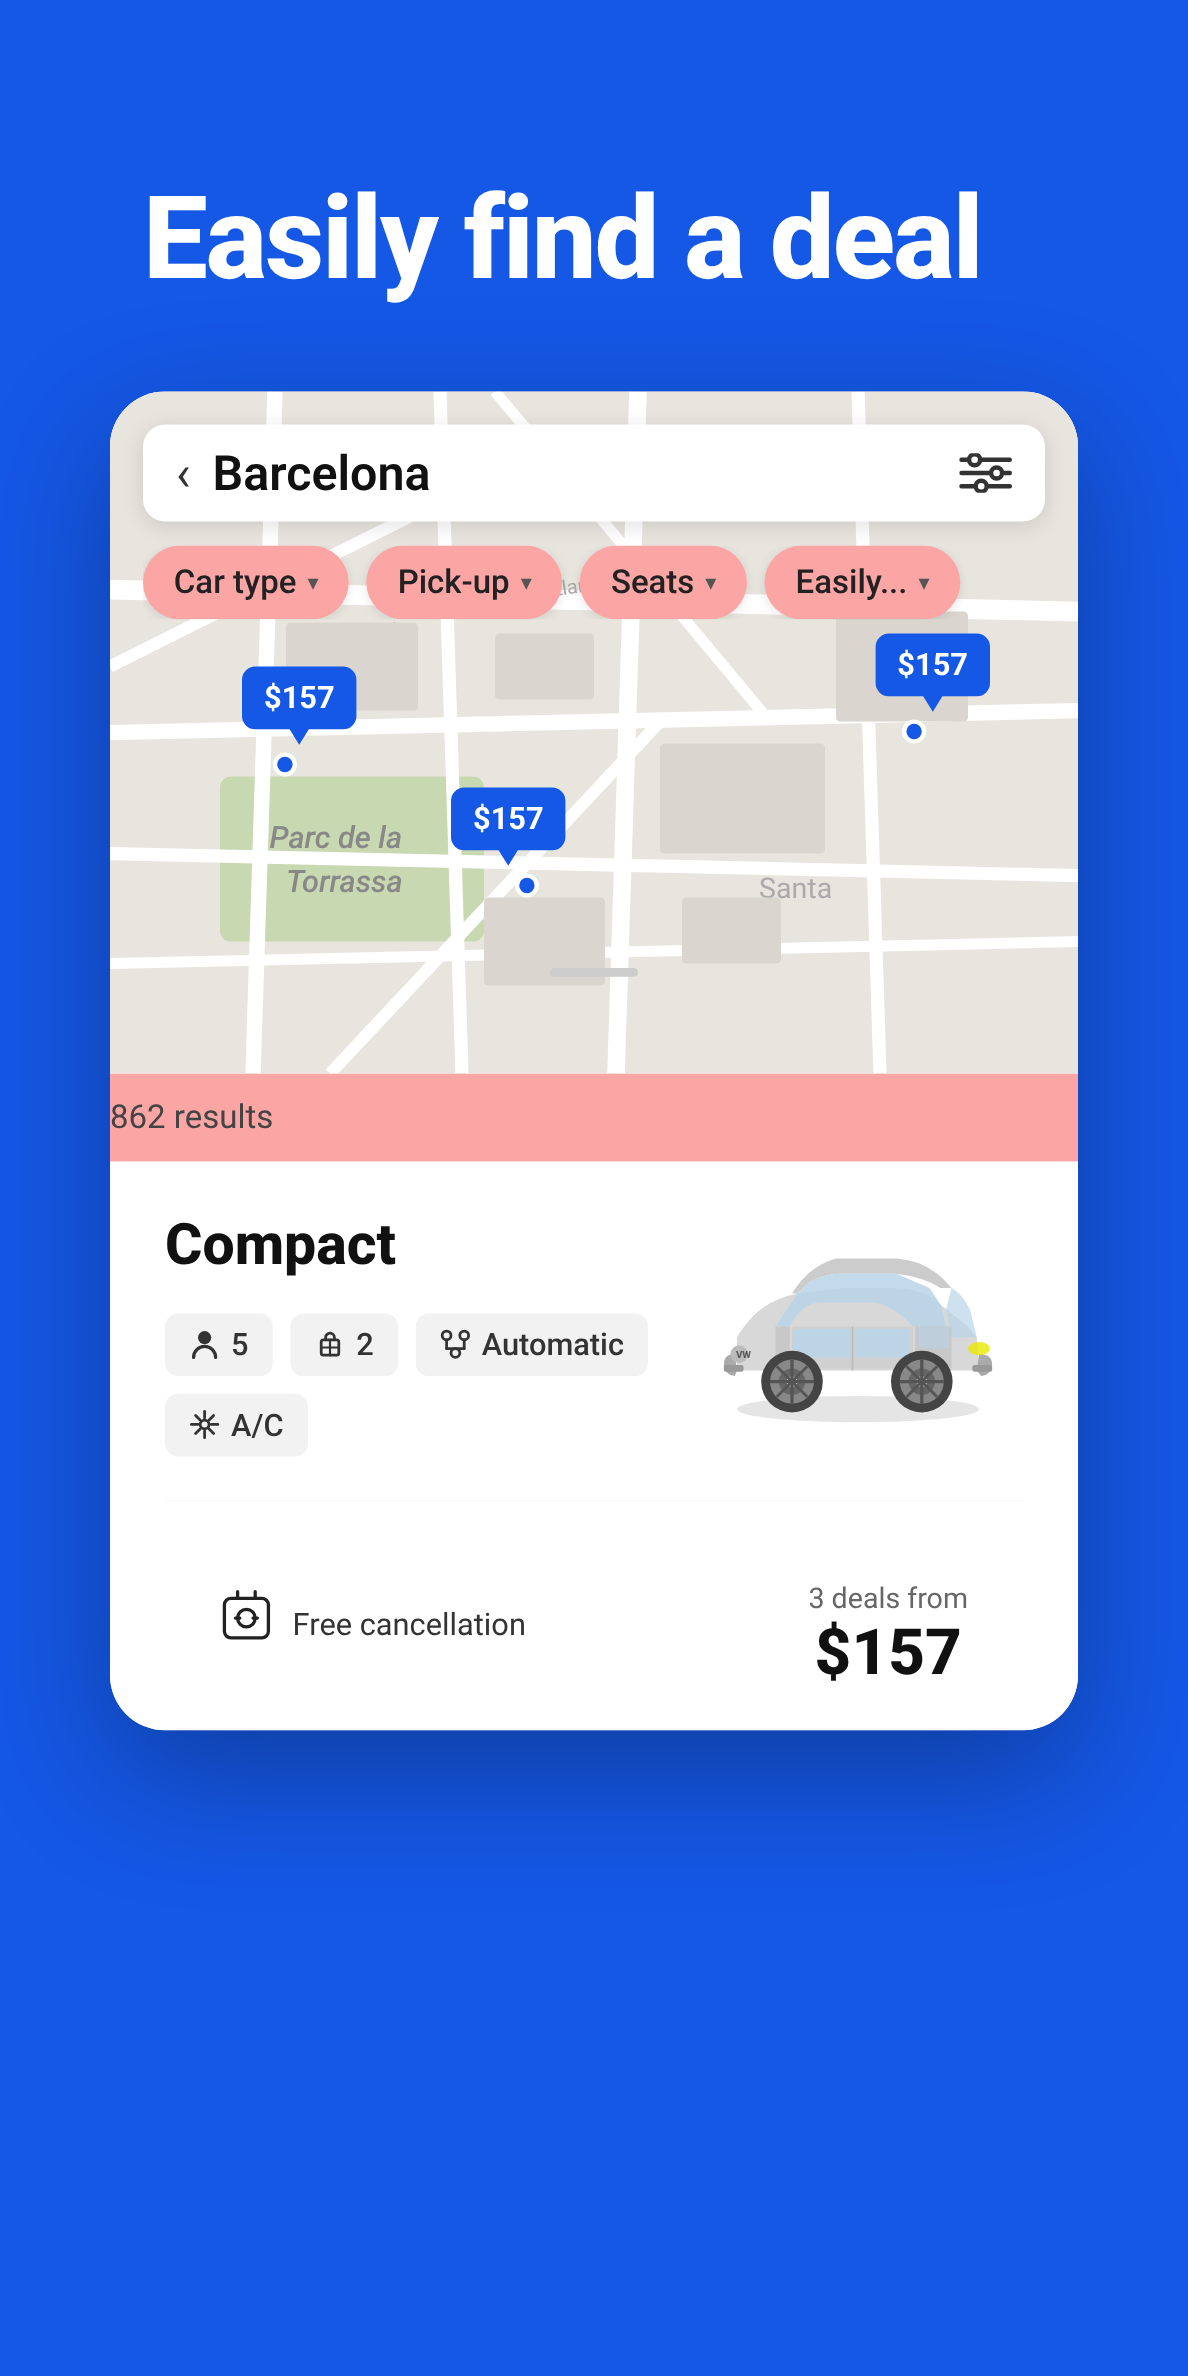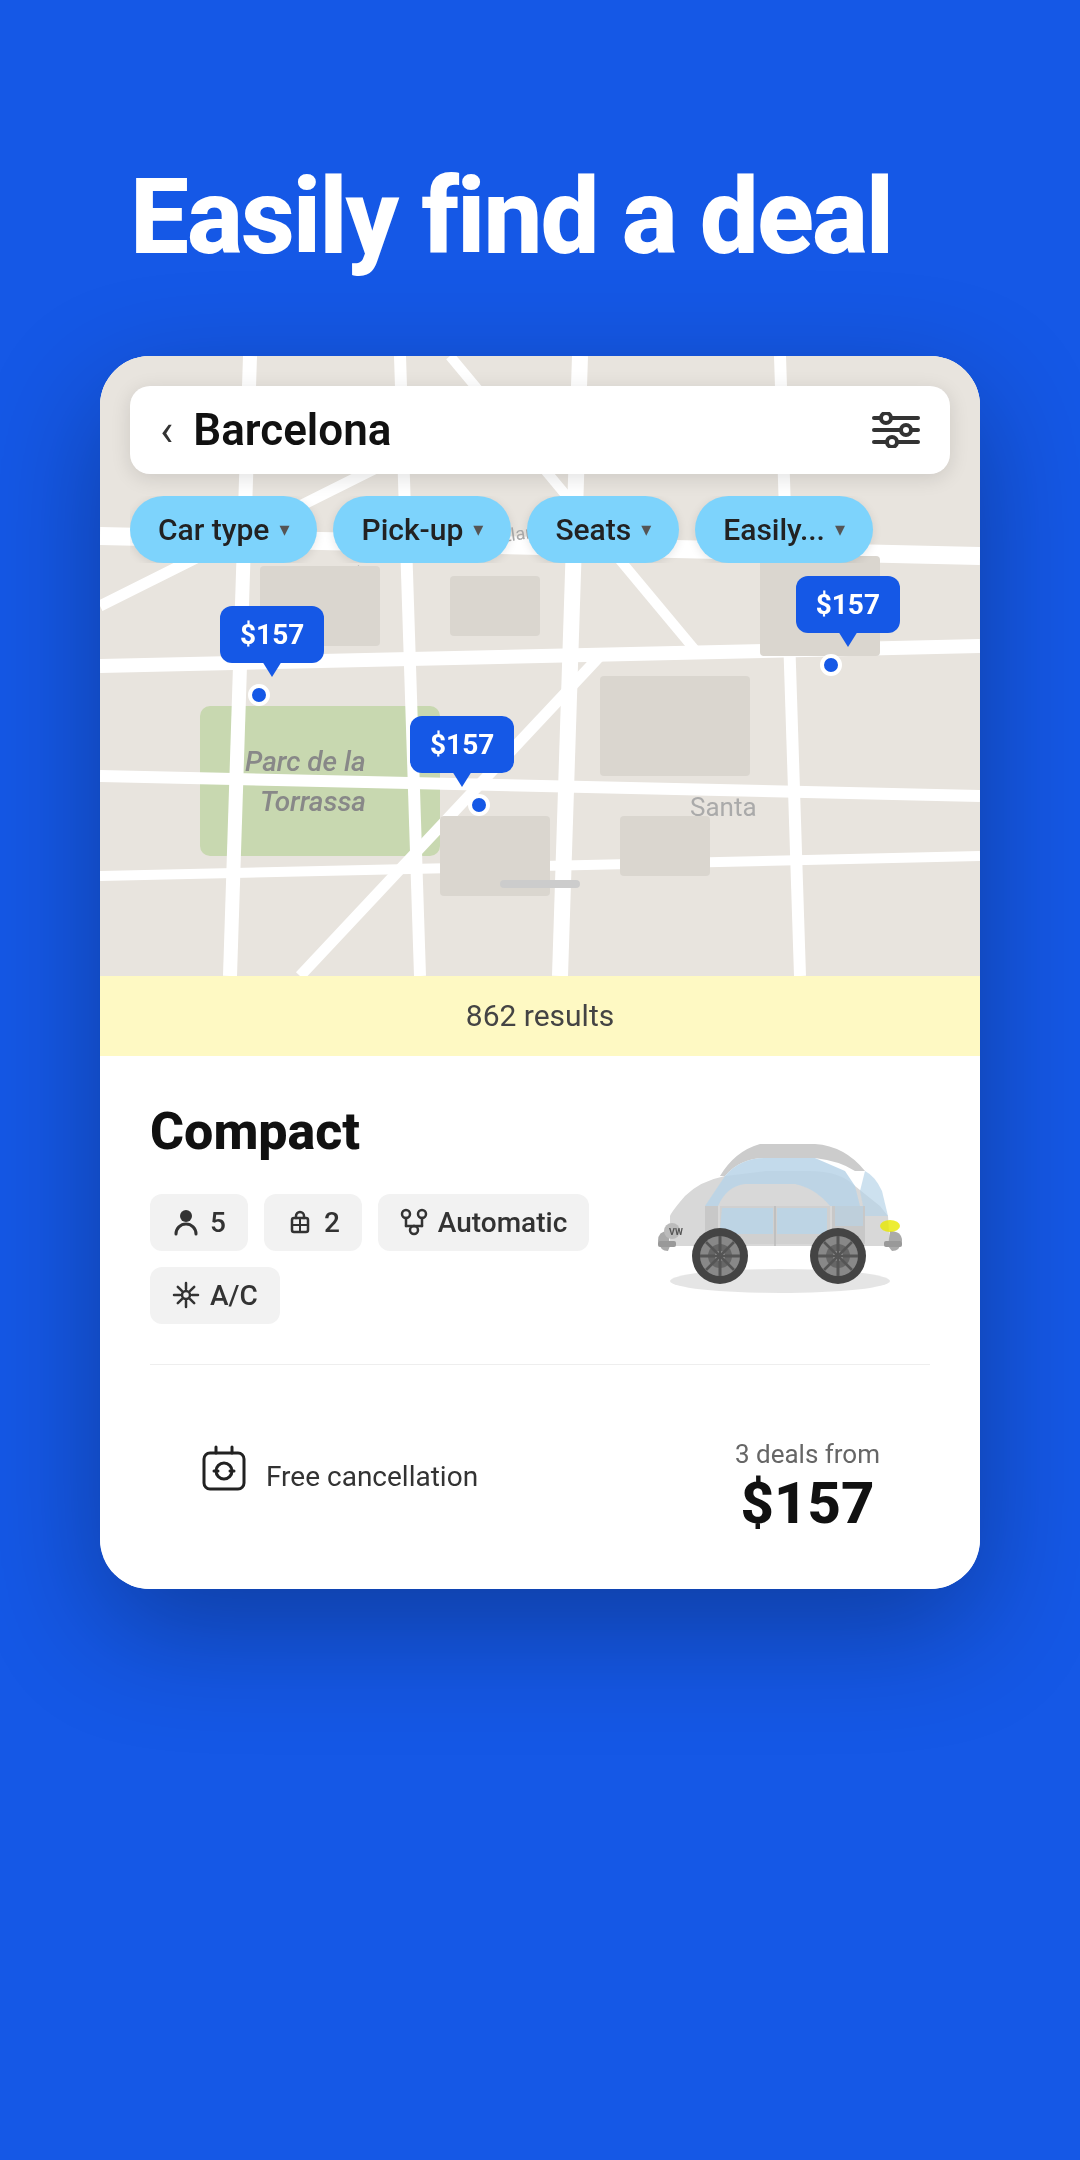--- a/index.html
+++ b/index.html
@@ -77,21 +77,21 @@
       top: 140px;
       left: 30px;
       right: 30px;
       display: flex;
       gap: 16px;
       z-index: 10;
       overflow: hidden;
     }
 
     .pill {
-      background: #7dd3fc;
+      background: #fca5a5;
       border-radius: 50px;
       padding: 16px 28px;
       font-size: 30px;
       font-weight: 500;
       color: #222;
       display: flex;
       align-items: center;
       gap: 10px;
       white-space: nowrap;
       box-shadow: 0 2px 10px rgba(0,0,0,0.1);
@@ -141,25 +141,25 @@
     .dot1 { top: 328px; left: 148px; }
 
     .bubble2 { top: 220px; right: 80px; }
     .dot2 { top: 298px; right: 138px; }
 
     .bubble3 { top: 360px; left: 310px; }
     .dot3 { top: 438px; left: 368px; }
 
     
     .results-bar {
-      background: #fef9c3;
+      background: #fca5a5;
       height: 80px;
       display: flex;
       align-items: center;
-      justify-content: center;
+      justify-content: flex-start;
     }
 
     .drag-handle {
       position: absolute;
       bottom: 88px;
       left: 50%;
       transform: translateX(-50%);
       width: 80px;
       height: 8px;
       background: #ccc;
@@ -168,21 +168,21 @@
 
     .results-count {
       font-size: 30px;
       color: #444;
     }
 
     
     .car-card {
       background: #ffffff;
       margin: 0;
-      padding: 50px 50px 16px 50px;
+      padding: 50px 50px 0 50px;
     }
 
     .car-card-header {
       display: flex;
       justify-content: space-between;
       align-items: flex-start;
     }
 
     .car-info {
       flex: 1;

